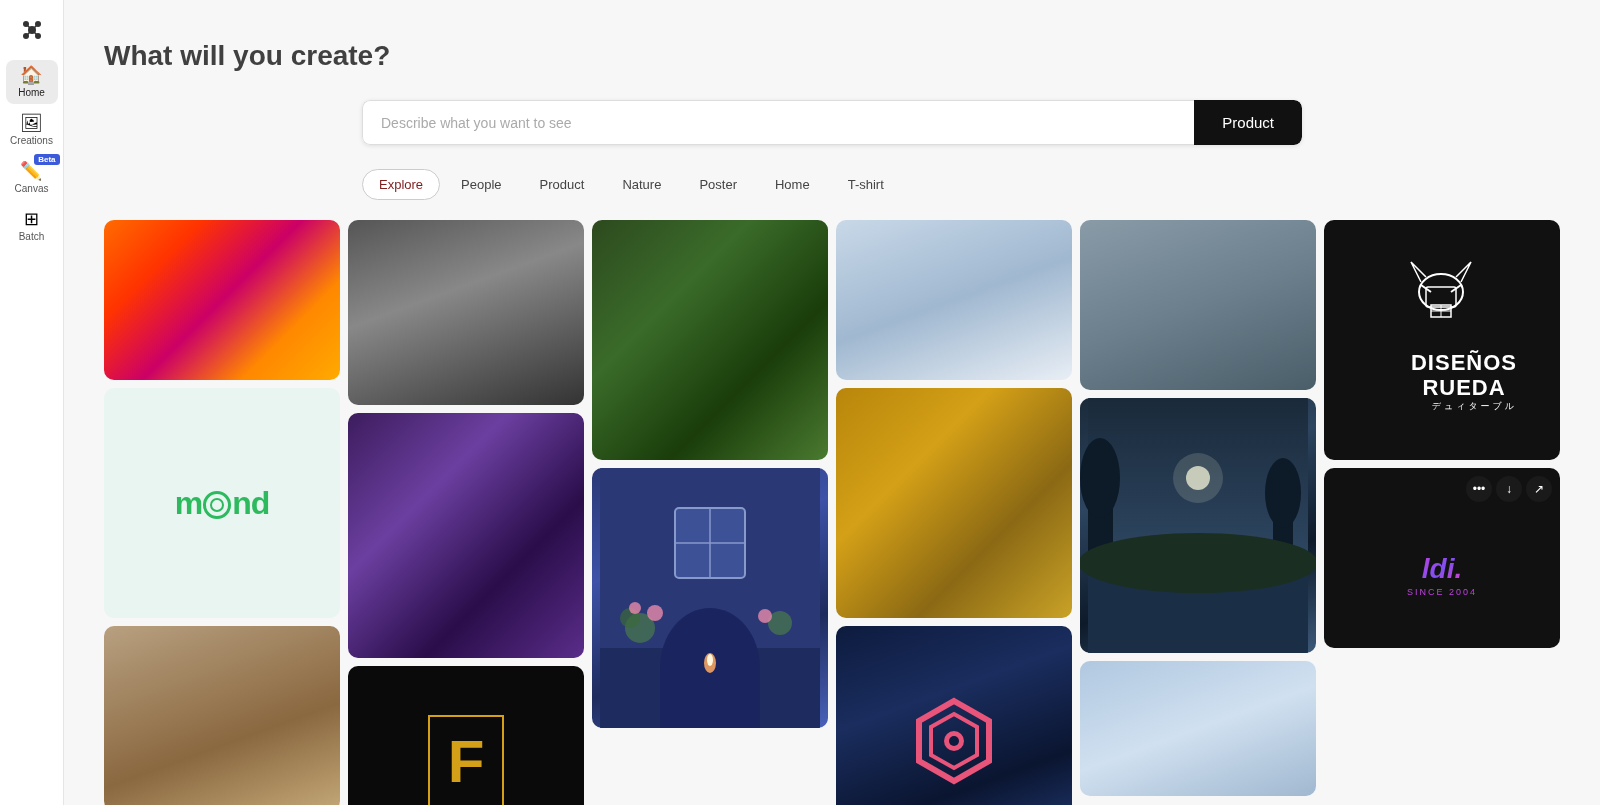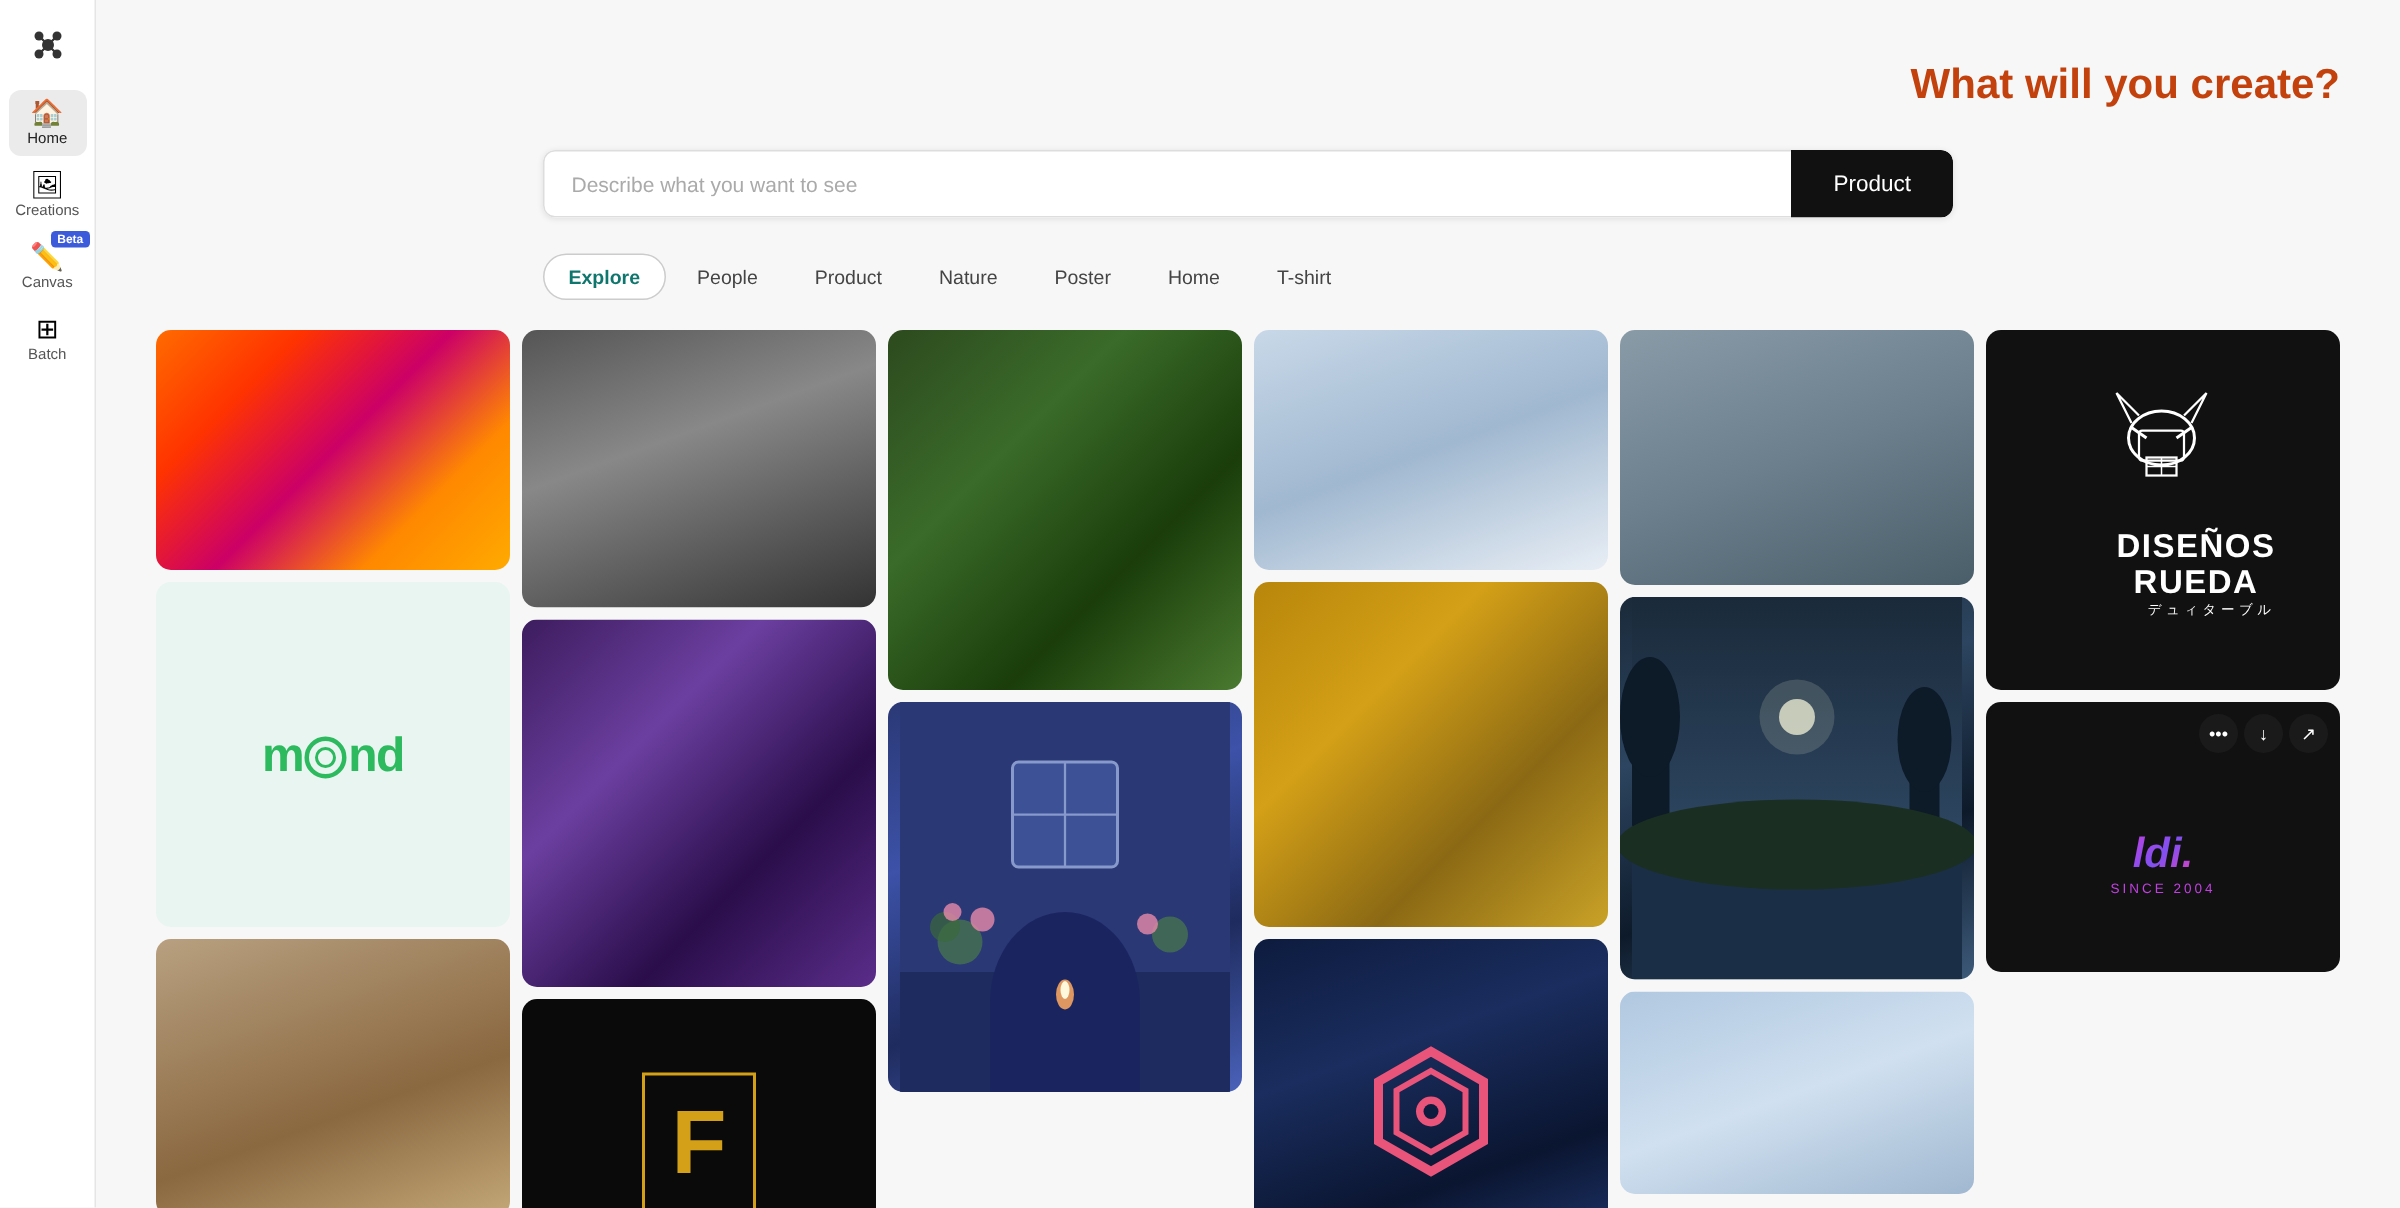--- a/index.html
+++ b/index.html
@@ -53,24 +53,24 @@
     .canvas-item { position: relative; }
 
     
     .main {
       flex: 1;
       overflow-y: auto;
       background: #f7f7f7;
       padding: 40px 40px 20px;
     }
     .page-title {
-      text-align: right;
+      text-align: left;
       font-size: 28px;
       font-weight: 700;
-      color: #c2410c;
+      color: #404040;
       margin-bottom: 28px;
     }
     .search-bar {
       display: flex;
       max-width: 940px;
       margin: 0 auto 24px;
       border-radius: 8px;
       overflow: hidden;
       box-shadow: 0 1px 4px rgba(0,0,0,0.1);
     }
@@ -107,21 +107,21 @@
     }
     .tab {
       padding: 7px 16px;
       border-radius: 20px;
       font-size: 13px;
       cursor: pointer;
       border: 1px solid transparent;
       color: #444;
       background: transparent;
     }
-    .tab.active { border-color: #ccc; background: white; font-weight: 700; color: #0f766e; }
+    .tab.active { border-color: #ccc; background: white; font-weight: 400; color: #7f1d1d; }
 
     
     .gallery {
       max-width: 1500px;
       margin: 0 auto;
       columns: 6;
       column-gap: 8px;
     }
     .gallery-item {
       break-inside: avoid;

